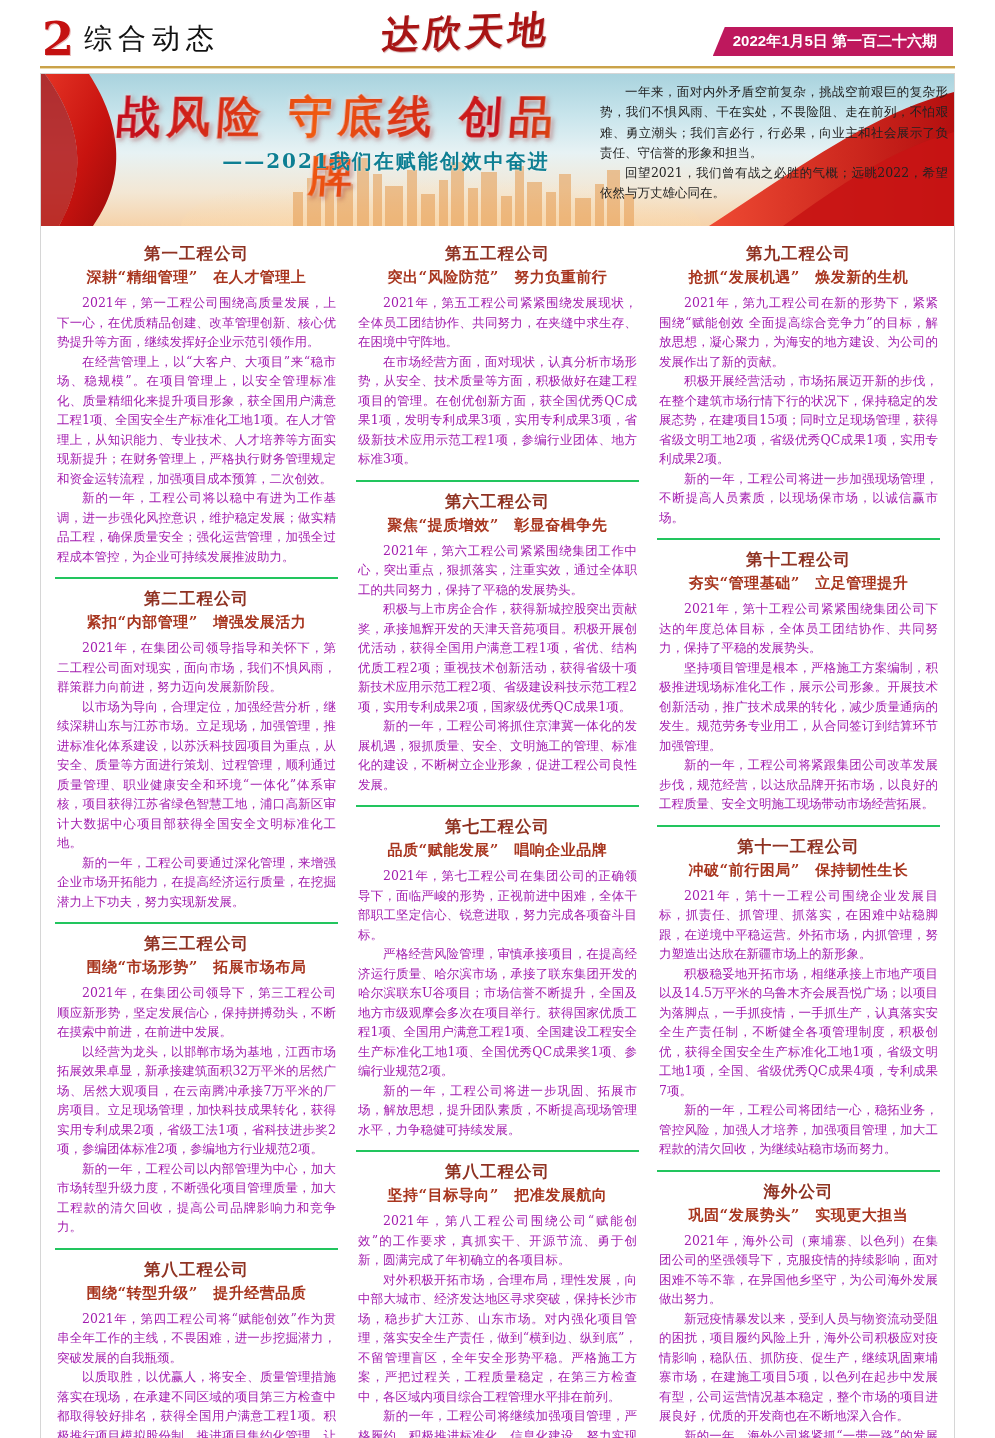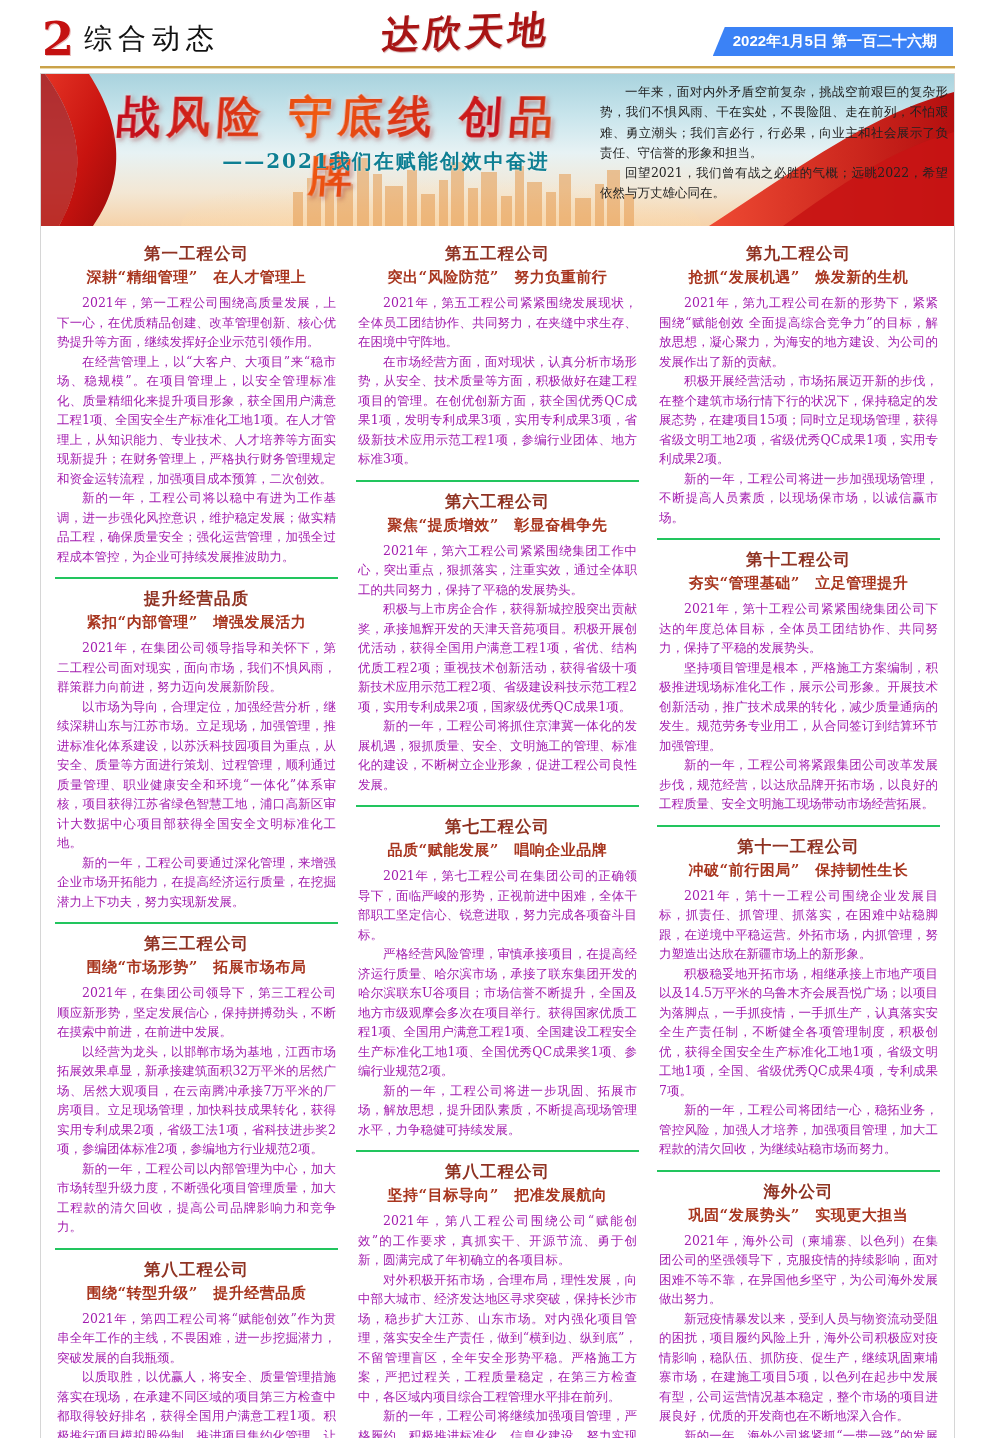--- a/index.html
+++ b/index.html
@@ -10,21 +10,21 @@
     color:#333;
   }
   .page { width:995px; min-height:1438px; padding:14px 40px 12px 40px; background:#fff; }
 
   
   .header { display:flex; align-items:flex-end; justify-content:space-between; height:52px; padding:0 2px 6px 2px; }
   .header-left { display:flex; align-items:flex-end; gap:10px; }
   .page-num { font-size:46px; line-height:0.9; font-weight:bold; color:#c41111; font-family:"DejaVu Serif",serif; text-shadow:1px 1px 0 #e9b9b9; }
   .section-title { font-size:28px; font-weight:normal; color:#111; letter-spacing:6px; padding-bottom:2px; font-family:"Liberation Sans",sans-serif; }
   .masthead { font-size:38px; font-weight:bold; color:#a81414; transform:skewX(-8deg) rotate(-2deg); letter-spacing:4px; text-shadow:1px 1px 1px rgba(120,0,0,.35); padding-bottom:2px; }
-  .date-box { background:#3b82f6; color:#fff; font-family:"Liberation Sans",sans-serif; font-size:15px; font-weight:bold; padding:5px 16px 5px 20px; clip-path:polygon(12px 0,100% 0,100% 100%,0 100%); margin-bottom:4px; }
+  .date-box { background:#be185d; color:#fff; font-family:"Liberation Sans",sans-serif; font-size:15px; font-weight:bold; padding:5px 16px 5px 20px; clip-path:polygon(12px 0,100% 0,100% 100%,0 100%); margin-bottom:4px; }
   .header-rule { border-top:2px solid #caa24a; border-bottom:1px solid #ecd9a8; height:3px; margin-bottom:4px; }
 
   .frame { border:1px solid #d6d6d6; }
 
   
   .banner { position:relative; height:152px; overflow:hidden;
     background:linear-gradient(180deg,#a9d3de 0%,#c9e5ec 28%,#e7f2f4 52%,#f3e7d4 78%,#f6d2a9 100%); }
   .banner svg.art { position:absolute; inset:0; width:100%; height:100%; }
   .banner-title {
     position:absolute; left:55px; top:14px; width:480px; text-align:center;
@@ -130,21 +130,21 @@
     <h3 class="company">第一工程公司</h3>
     <h4 class="headline">深耕“精细管理”　在人才管理上</h4>
     <div class="body">
               <p>2021年，第一工程公司围绕高质量发展，上下一心，在优质精品创建、改革管理创新、核心优势提升等方面，继续发挥好企业示范引领作用。</p>
               <p>在经营管理上，以“大客户、大项目”来“稳市场、稳规模”。在项目管理上，以安全管理标准化、质量精细化来提升项目形象，获全国用户满意工程1项、全国安全生产标准化工地1项。在人才管理上，从知识能力、专业技术、人才培养等方面实现新提升；在财务管理上，严格执行财务管理规定和资金运转流程，加强项目成本预算，二次创效。</p>
               <p>新的一年，工程公司将以稳中有进为工作基调，进一步强化风控意识，维护稳定发展；做实精品工程，确保质量安全；强化运营管理，加强全过程成本管控，为企业可持续发展推波助力。</p>
             </div>
   </article>
 
   <article class="article">
-    <h3 class="company">提升经营品质</h3>
+    <h3 class="company">第二工程公司</h3>
     <h4 class="headline">紧扣“内部管理”　增强发展活力</h4>
     <div class="body">
               <p>2021年，在集团公司领导指导和关怀下，第二工程公司面对现实，面向市场，我们不惧风雨，群策群力向前进，努力迈向发展新阶段。</p>
               <p>以市场为导向，合理定位，加强经营分析，继续深耕山东与江苏市场。立足现场，加强管理，推进标准化体系建设，以苏沃科技园项目为重点，从安全、质量等方面进行策划、过程管理，顺利通过质量管理、职业健康安全和环境“一体化”体系审核，项目获得江苏省绿色智慧工地，浦口高新区审计大数据中心项目部获得全国安全文明标准化工地。</p>
               <p>新的一年，工程公司要通过深化管理，来增强企业市场开拓能力，在提高经济运行质量，在挖掘潜力上下功夫，努力实现新发展。</p>
             </div>
   </article>
 
   <article class="article">
     <h3 class="company">第三工程公司</h3>

